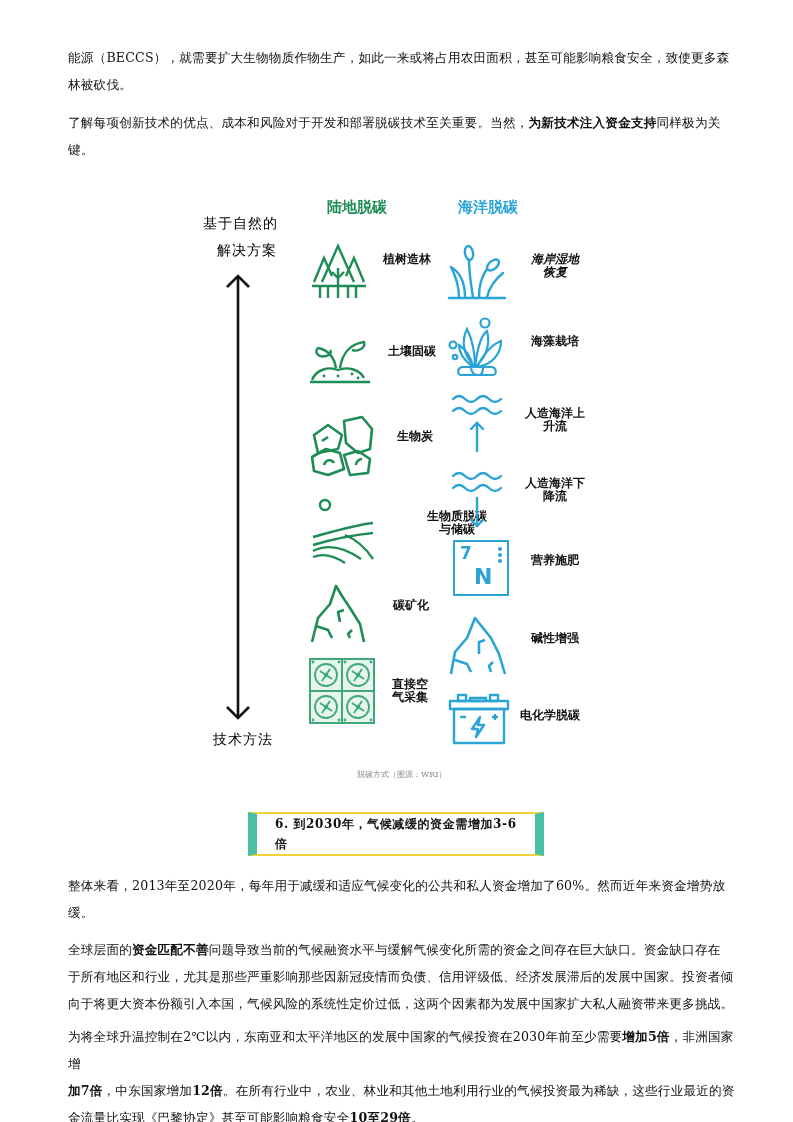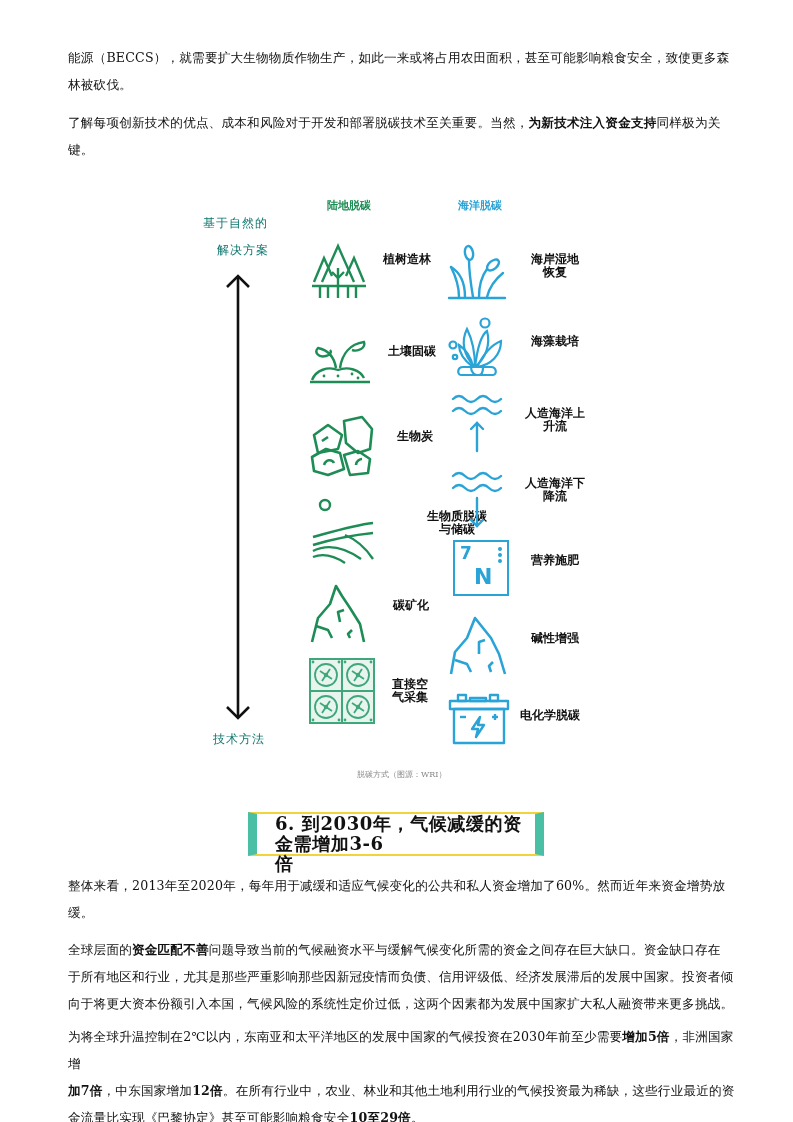--- a/index.html
+++ b/index.html
@@ -2,32 +2,32 @@
 <html><head>
 <meta charset="utf-8">
 <style>
   html, body { margin: 0; padding: 0; background: #ffffff; }
   body { width: 793px; height: 1122px; position: relative; overflow: hidden;
          font-family: "DejaVu Serif", "Liberation Serif", serif; color: #111; }
   .para { position: absolute; left: 62px; width: 672px; font-size: 12.6px;
           line-height: 27px; letter-spacing: 0.2px; margin: 6px; }
   .para b { font-weight: bold; }
   .figure { position: absolute; left: 195px; top: 185px; width: 410px; height: 600px; }
-  .col-title { position: absolute; font-size: 11px; font-weight: bold;
+  .col-title { position: absolute; font-size: 15px; font-weight: bold;
                font-family: "DejaVu Sans", "Liberation Sans", sans-serif; }
-  .axis-label { position: absolute; font-size: 12px; color: #0f766e; letter-spacing: 1px; }
+  .axis-label { position: absolute; font-size: 14px; color: #000000; letter-spacing: 1px; }
   .icon { position: absolute; }
   .icon-label { position: absolute; font-size: 12px; font-weight: bold; line-height: 13px;
                 text-align: center; font-family: "DejaVu Sans", "Liberation Sans", sans-serif;
                 color: #111; }
   .caption { position: absolute; font-size: 8px; color: #888; text-align: right; }
   .heading-box { position: absolute; left: 248px; top: 812px; width: 296px; height: 44px;
                  box-sizing: border-box; border-top: 2px solid #f0d43a; border-bottom: 2px solid #f0d43a;
                  border-left: 9px solid #4bbfa6; border-right: 9px solid #4bbfa6;
-                 padding: 0 10px 0 18px; font-size: 18px; font-weight: bold; line-height: 20px;
+                 padding: 0 10px 0 18px; font-size: 12px; font-weight: bold; line-height: 20px;
                  letter-spacing: 0.6px; }
   .heading-box span { display: block; padding-top: 0px; }
 </style>
 </head>
 <body>
 
 <div class="para" style="top:38px;">
   <div>能源（BECCS），就需要扩大生物物质作物生产，如此一来或将占用农田面积，甚至可能影响粮食安全，致使更多森</div>
   <div>林被砍伐。</div>
 </div>
@@ -160,21 +160,21 @@
       <ellipse cx="22" cy="10" rx="4" ry="7" transform="rotate(-10 22 10)"></ellipse>
       <ellipse cx="46" cy="22" rx="4" ry="7" transform="rotate(50 46 22)"></ellipse>
       <path d="M22,17 C22,30 24,42 26,54"></path>
       <path d="M40,26 C34,34 32,44 32,54"></path>
       <path d="M4,24 C14,30 18,42 18,54"></path>
       <path d="M4,24 C10,36 12,46 12,54"></path>
       <path d="M56,30 C46,38 42,46 40,54"></path>
       <line x1="2" y1="55" x2="58" y2="55"></line>
     </g>
   </svg>
-  <div class="icon-label" style="left:336px; top:68px;">
+  <div class="icon-label" style="left:336px; top:68px;font-style:italic;">
     <div>海岸湿地</div>
     <div>恢复</div>
   </div>
 
   <svg class="icon" style="left:252px; top:130px;" width="60" height="64" viewBox="0 0 60 64">
     <g fill="none" stroke="#2aa3d6" stroke-width="2.2">
       <circle cx="38" cy="8" r="4.5"></circle>
         <circle cx="6" cy="30" r="3.5"></circle>
         <circle cx="8" cy="42" r="2.2"></circle>
       <path d="M28,52 C16,40 14,26 20,14 C26,26 28,40 28,52"></path>

